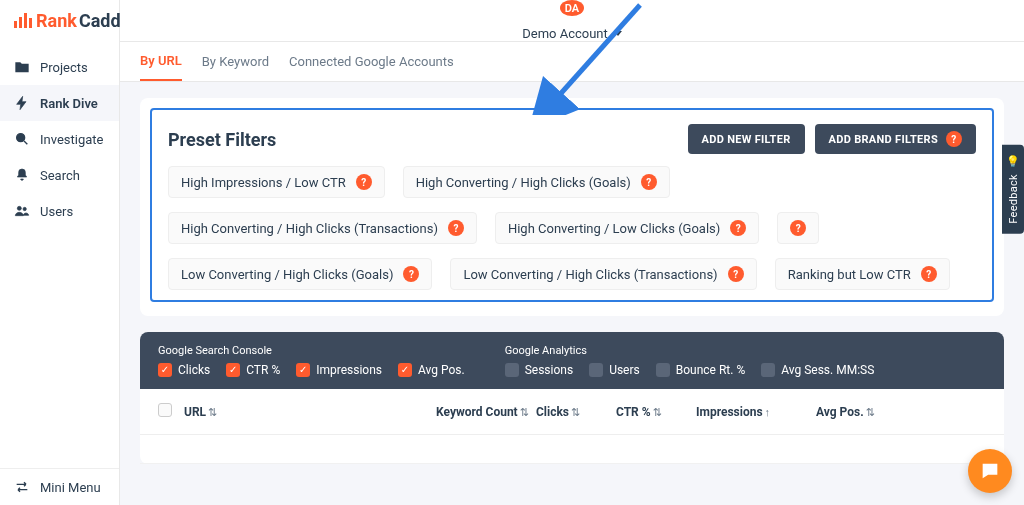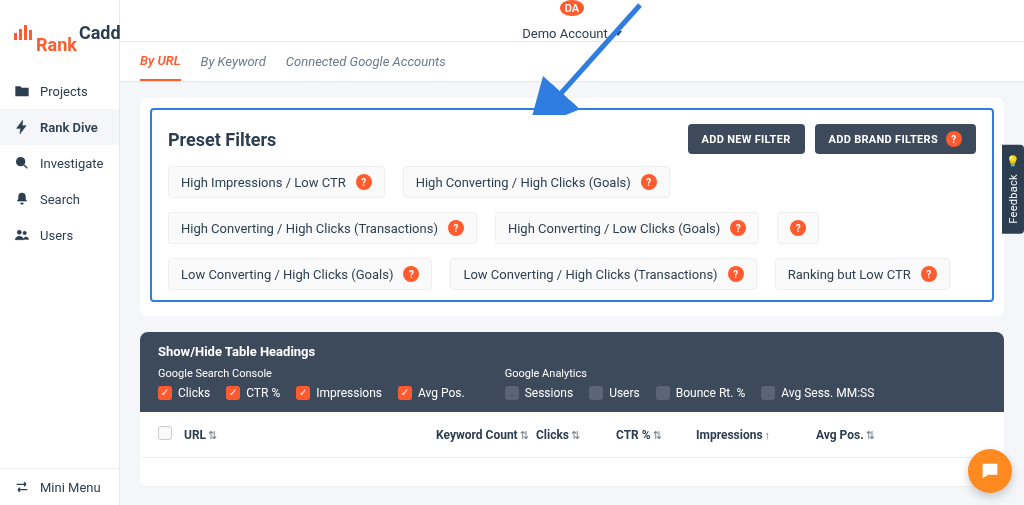--- a/index.html
+++ b/index.html
@@ -3,36 +3,36 @@
 <meta charset="utf-8">
 <style>
   * { box-sizing: border-box; margin: 0; padding: 0; font-family: -apple-system, BlinkMacSystemFont, "Segoe UI", Roboto, "Helvetica Neue", Arial, sans-serif; }
   body { background: #f5f6fa; color: #2c3e50; font-size: 13px; width: 1024px; height: 505px; overflow: hidden; position: relative; }
   .page { display: flex; width: 100%; height: 100%; }
   
   .sidebar { width: 120px; background: #fff; border-right: 1px solid #e8e8e8; display: flex; flex-direction: column; }
   .logo { padding: 10px 14px 12px; display: flex; align-items: center; gap: 2px; }
   .logo-bars { display:inline-flex; align-items:flex-end; gap:2px; margin-right:2px;}
   .logo-bars span { width:3px; background:#ff5b2e; display:inline-block;}
-  .logo-text1 { color:#ff5b2e; font-weight:700; font-size:18px;margin-top:24px;}
+  .logo-text1 { color:#ff5b2e; font-weight:700; font-size:18px;}
   .logo-text2 { color:#2c3e50; font-weight:700; font-size:18px;}
   .nav { padding-top: 6px; }
   .nav-item { display:flex; align-items:center; gap:10px; padding:10px 14px; cursor:pointer; color:#2c3e50; font-size:13px; }
   .nav-item.active { background:#f5f6fa; font-weight:600; }
   .nav-item svg, .nav-item .icon { width:16px; height:16px; flex-shrink:0; color:#2c3e50; fill:currentColor; stroke:currentColor;}
   .sidebar-bottom { margin-top:auto; border-top:1px solid #eee;}
   
   .main { flex:1; display:flex; flex-direction:column; min-width:0;}
   .topbar { height:42px; background:#fff; border-bottom:1px solid #e8e8e8; display:flex; align-items:center; justify-content:flex-end; padding:0 16px; gap:10px;flex-direction:column;}
   .avatar { width:24px; height:24px; border-radius:50%; background:#ff5b2e; color:#fff; font-size:11px; font-weight:600; display:flex; align-items:center; justify-content:center;}
   .account-dd { display:flex; align-items:center; gap:6px; font-size:13px; cursor:pointer; color:#2c3e50;}
   .account-dd .caret { border-left:4px solid transparent; border-right:4px solid transparent; border-top:5px solid #2c3e50;}
   
   .tabrow { height:40px; background:#fff; border-bottom:1px solid #e8e8e8; display:flex; align-items:center; padding:0 20px; gap:20px; }
-  .tab { padding:11px 0; font-size:13px; color:#6c7a89; cursor:pointer;font-style:italic; }
+  .tab { padding:11px 0; font-size:13px; color:#6c7a89; cursor:pointer; }
   .tab.active { color:#ff5b2e; border-bottom:2px solid #ff5b2e; font-weight:600;}
   .site-select { margin-left:auto; display:flex; align-items:center; gap:10px; border:1px solid #ddd; border-radius:4px; padding:4px 10px; min-width:230px; color:#6c7a89;}
   .site-select .x { color:#bbb; cursor:pointer; font-size:13px;}
   .site-select .ch { color:#888; }
   
   .content { padding:16px 20px 0; overflow:auto; flex:1; }
   .card { background:#fff; border-radius:8px; padding:10px 0 14px; margin-bottom:16px; }
   .preset-outline { margin:0 10px; border:2px solid #2f7de1; border-radius:4px; padding:14px 16px 10px;}
   .preset-head { display:flex; align-items:center; margin-bottom:12px;}
   .preset-title { font-size:18px; font-weight:700; color:#2c3e50;}
@@ -195,21 +195,20 @@
             <span class="chip">
                 <span>Ranking but Low CTR</span>
                 <span class="q-badge">?</span>
               </span>
           </div>
         </div>
       </div>
 
       <div class="table-card">
         <div class="table-config">
-          <div class="cfg-title">Show/Hide Table Headings</div>
           <div class="cfg-row">
             <div>
               <div class="cfg-group-label">Google Search Console</div>
               <div class="cfg-opts">
                 <label class="cb checked">
                     <span class="box"></span>
                     <span>Clicks</span>
                   </label>
                 <label class="cb checked">
                     <span class="box"></span>

